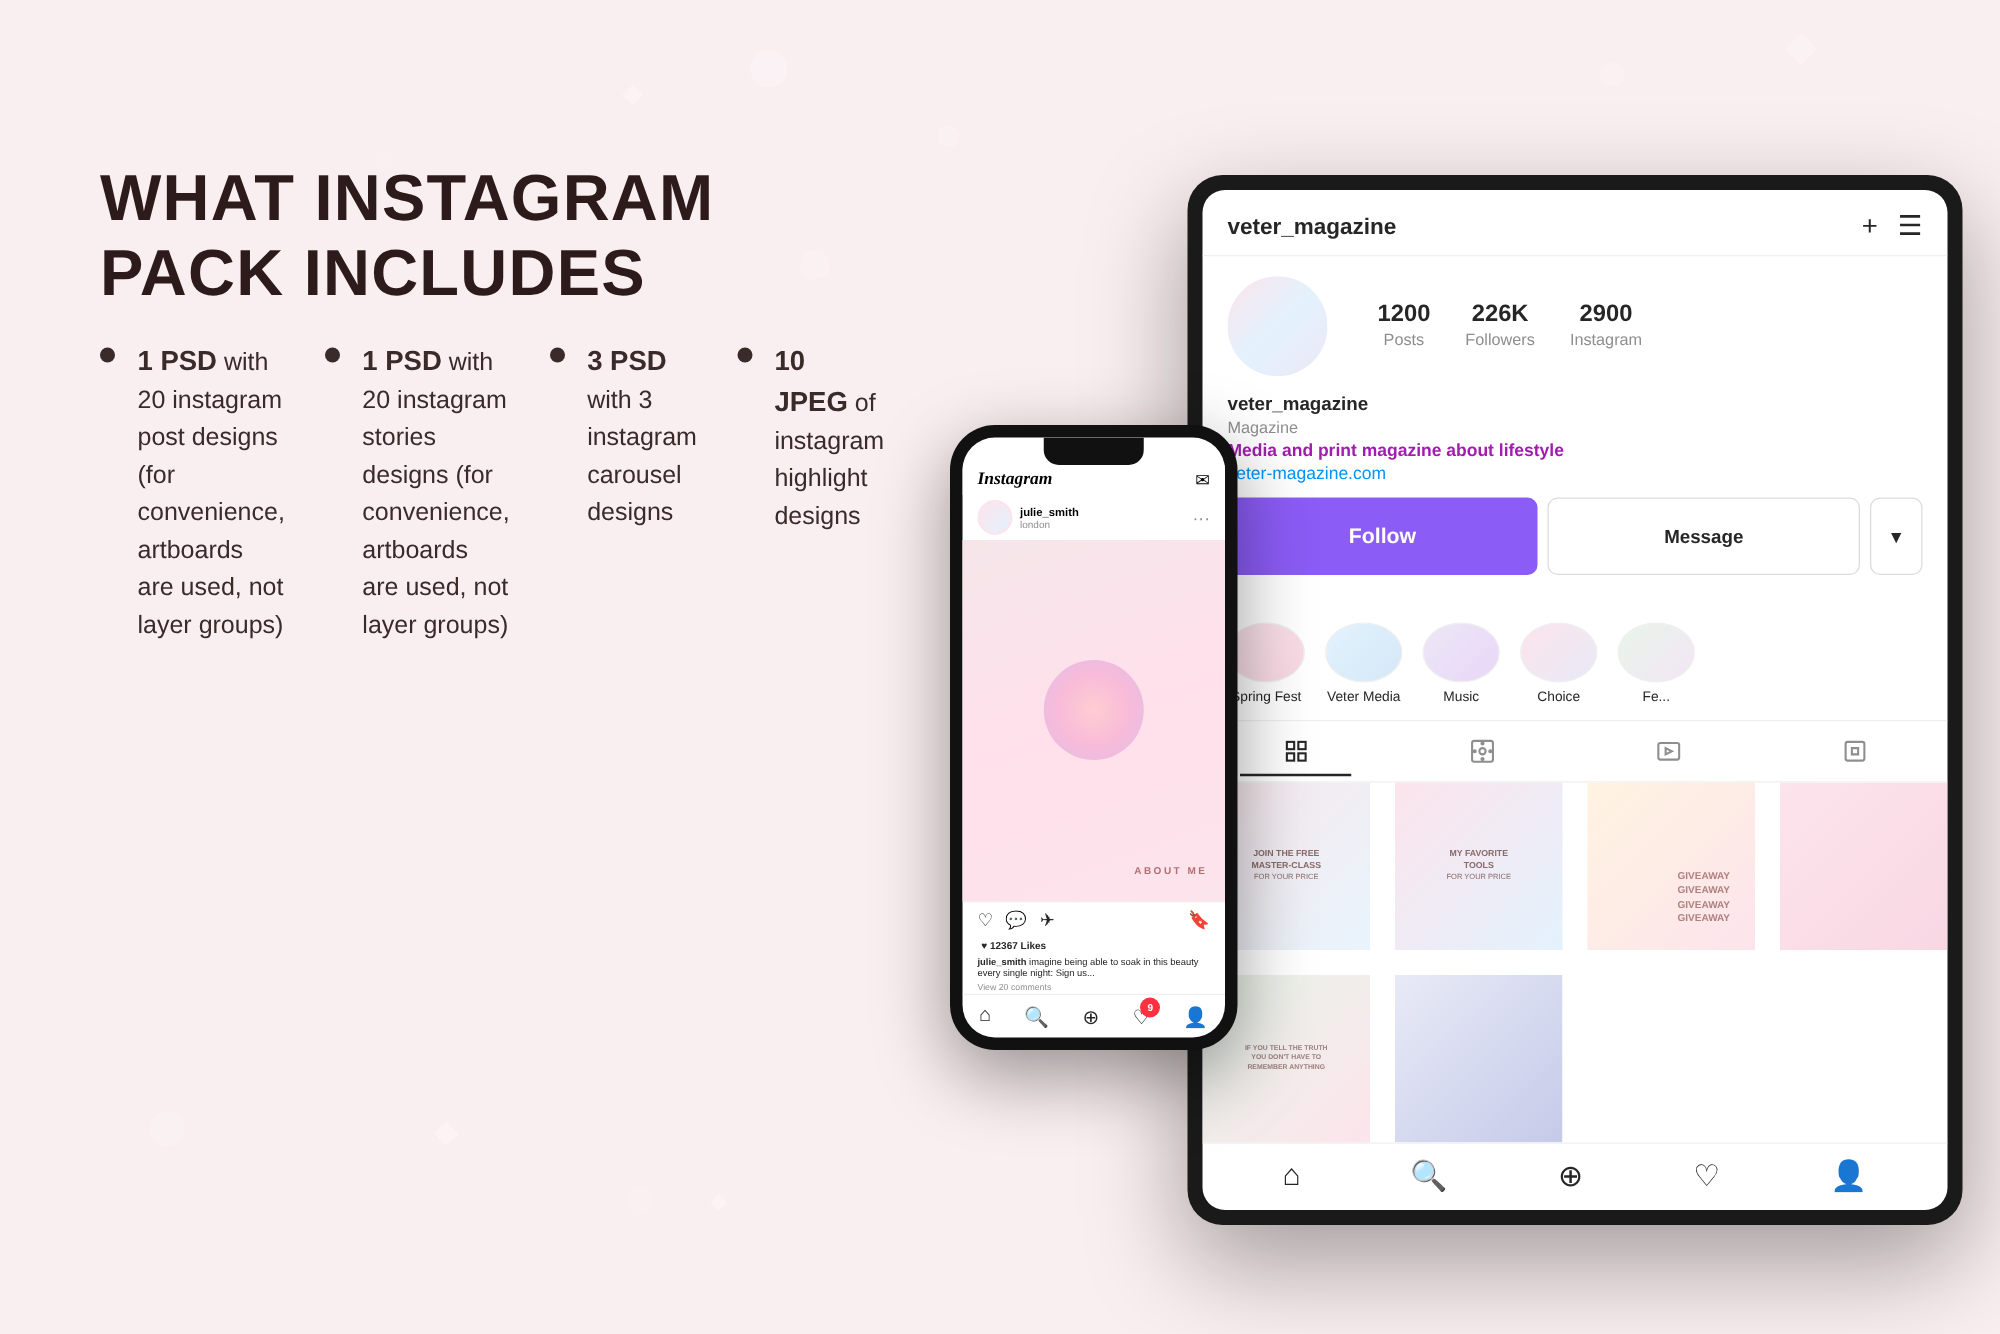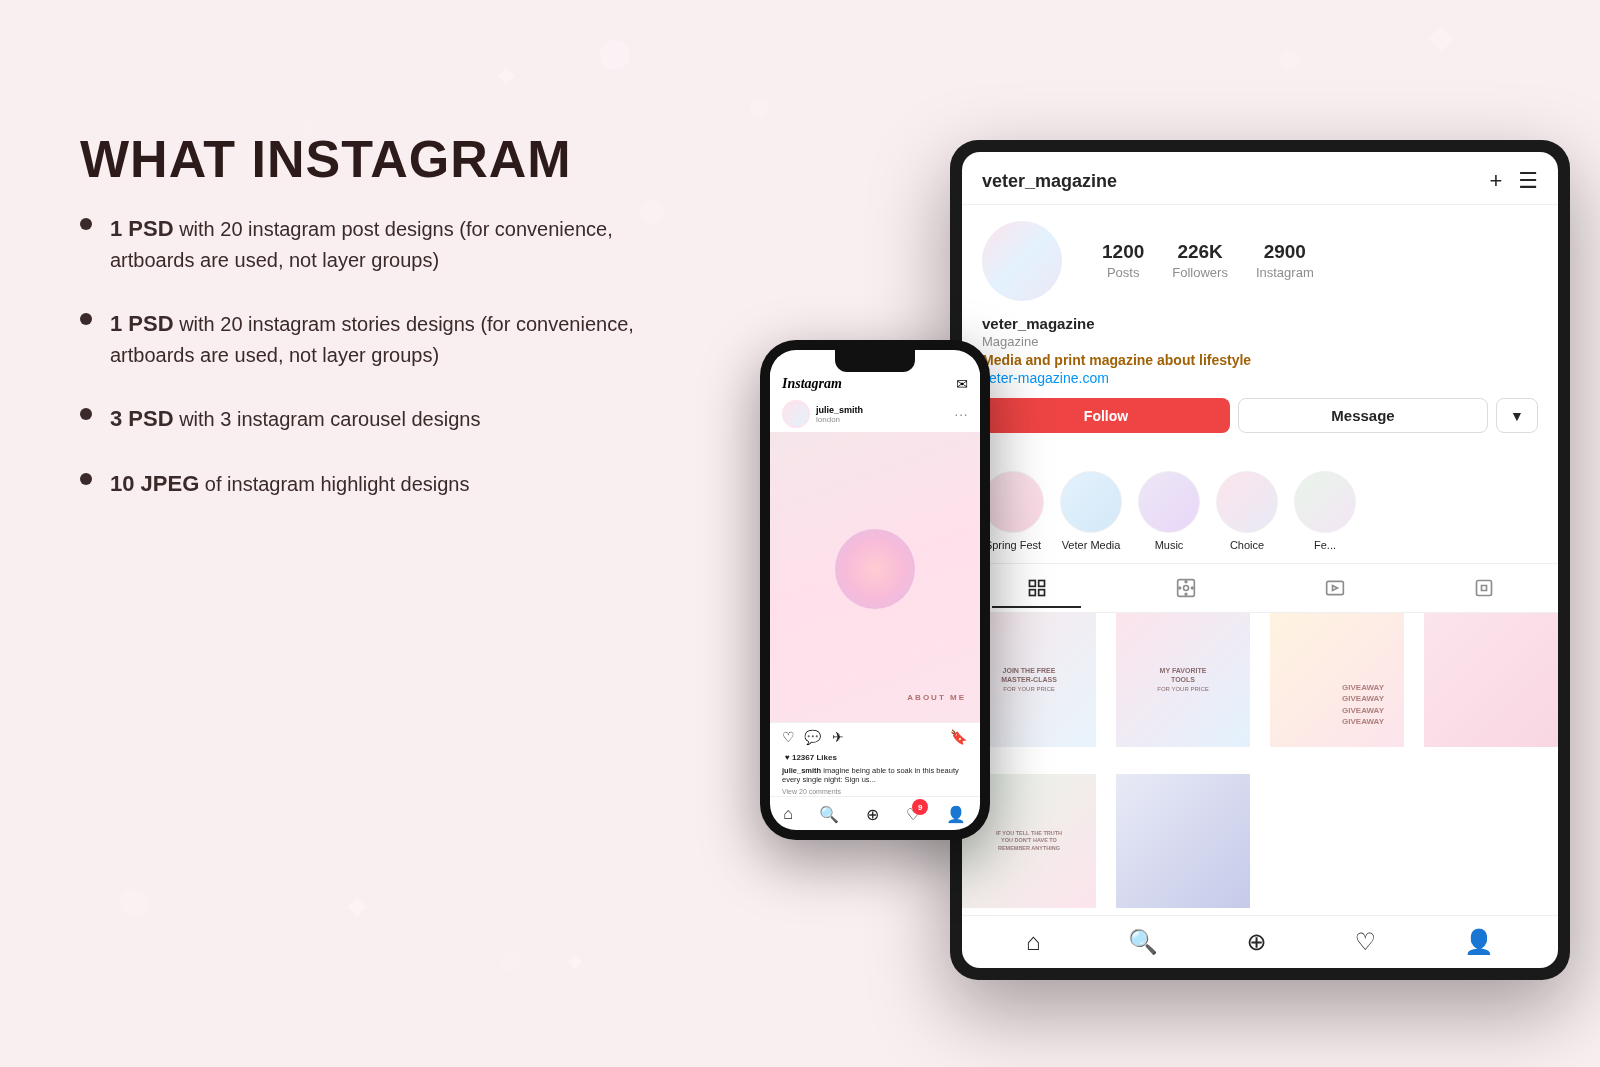--- a/index.html
+++ b/index.html
@@ -27,21 +27,21 @@
       color: #2d1a1a;
       text-transform: uppercase;
       line-height: 1.15;
       letter-spacing: 1px;
       margin-bottom: 22px;
     }
 
     .bullet-list {
       list-style: none;
       display: flex;
-      flex-direction: column;
+      flex-direction: row;
       gap: 32px;
     }
 
     .bullet-item {
       display: flex;
       align-items: flex-start;
       gap: 18px;
       font-size: 20px;
       color: #3a2a2a;
       line-height: 1.5;
@@ -182,44 +182,44 @@
     }
 
     .ig-bio-category {
       font-size: 13px;
       color: #8e8e8e;
       margin-bottom: 3px;
     }
 
     .ig-bio-desc {
       font-size: 14px;
-      color: #a16207;
+      color: #a21caf;
       font-weight: 600;
       margin-bottom: 2px;
     }
 
     .ig-bio-link {
       font-size: 14px;
       color: #0095f6;
     }
 
     .ig-action-buttons {
       display: flex;
       gap: 8px;
       margin-bottom: 14px;
     }
 
     .ig-btn-follow {
       flex: 1;
-      padding: 8px 0;
-      background: #ef4444;
+      padding: 21px 0;
+      background: #8b5cf6;
       color: white;
       border: none;
       border-radius: 8px;
-      font-size: 14px;
+      font-size: 17px;
       font-weight: 700;
       cursor: pointer;
     }
 
     .ig-btn-message {
       flex: 1;
       padding: 8px 0;
       background: white;
       color: #262626;
       border: 1px solid #dbdbdb;
@@ -567,20 +567,21 @@
 <div class="deco-diamond" style="width:10px;height:10px;bottom:100px;left:570px;opacity:0.5;"></div>
 <div class="deco-circle" style="width:28px;height:28px;bottom:150px;left:120px;opacity:0.4;"></div>
 <div class="deco-diamond" style="width:14px;height:14px;top:900px;left:350px;opacity:0.5;"></div>
 <div class="deco-circle" style="width:22px;height:22px;top:950px;left:500px;opacity:0.3;"></div>
 <div class="deco-diamond" style="width:18px;height:18px;top:30px;right:150px;opacity:0.4;"></div>
 <div class="deco-circle" style="width:15px;height:15px;top:120px;left:300px;opacity:0.3;"></div>
 
 <div class="left-panel">
   <h1 class="main-title">
     <span>WHAT INSTAGRAM</span><br>
+    <span>PACK INCLUDES</span>
   </h1>
 
   <ul class="bullet-list">
     <li class="bullet-item">
       <span class="bullet-dot"></span>
       <span>
         <span class="bold-word">1 PSD</span><span> with 20 instagram post designs (for convenience, artboards are used, not layer groups)</span>
       </span>
     </li>
     <li class="bullet-item">

